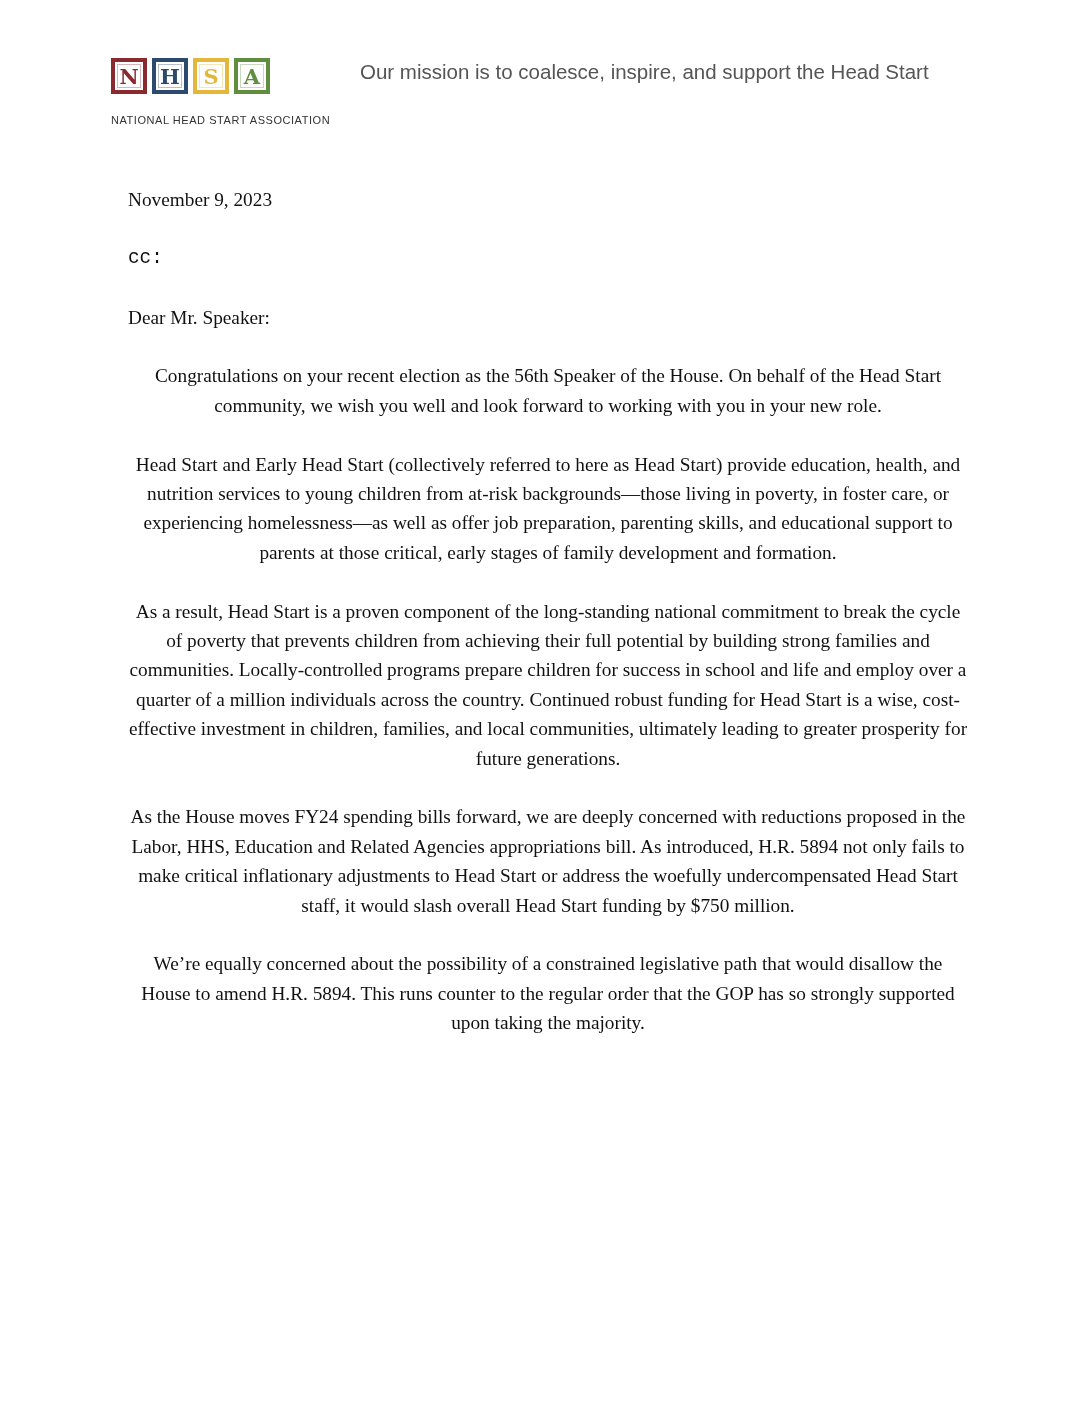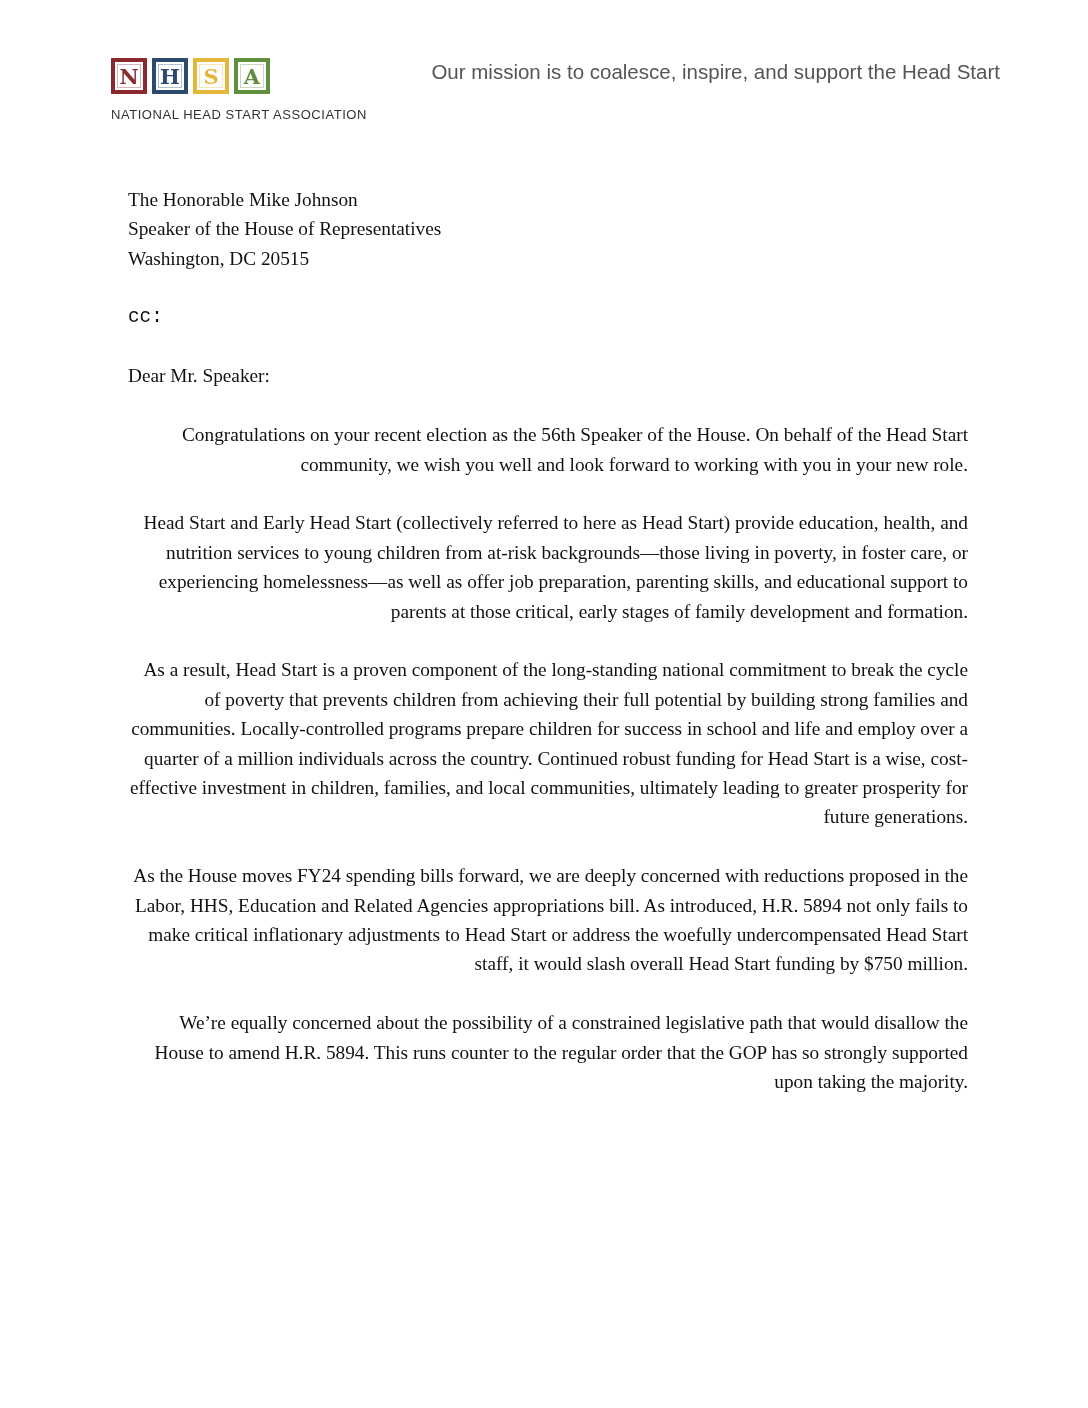--- a/index.html
+++ b/index.html
@@ -9,61 +9,56 @@
   .logo-box {
     width: 36px; height: 36px; border: 4px solid; box-sizing: border-box;
     display: flex; align-items: center; justify-content: center;
     font-family: "DejaVu Serif", serif; font-weight: bold; font-size: 21px;
     position: relative;
   }
   .logo-box::before {
     content: ""; position: absolute; inset: 2px; border: 1px solid; border-color: inherit; opacity: 0.35;
   }
   .logo-caption {
-    margin-top: 13px; font-family: "Liberation Sans", sans-serif; font-size: 13px;
+    margin-top: 20px; font-family: "Liberation Sans", sans-serif; font-size: 11px;
     letter-spacing: 0.55px; color: #333; white-space: nowrap;
   }
   .mission {
     position: absolute; left: 360px; top: 56px; width: 640px;
     font-family: "Liberation Sans", sans-serif; font-size: 20.5px; line-height: 32px;
     color: #555555;
-    text-align: right;
   }
   .letter {
     position: absolute; left: 128px; top: 185px; width: 840px;
     font-family: "Liberation Serif", serif; font-size: 19.3px; line-height: 29.4px; color: #111;
   }
   .letter p { margin: 0 0 29.4px 0; }
   .cc { display: flex; font-family: Liberation Mono, monospace; }
   .cc-label { width: 64px; flex: 0 0 64px; }
-  .justify { text-align: right; }
+  .justify { text-align: center; }
 </style>
 </head>
 <body>
 
 <div class="logo">
   <div class="logo-boxes">
     <div class="logo-box" style="border-color: rgb(139, 42, 46); color: rgb(139, 42, 46);">N</div>
     <div class="logo-box" style="border-color: rgb(44, 74, 110); color: rgb(44, 74, 110);">H</div>
     <div class="logo-box" style="border-color: rgb(227, 183, 58); color: rgb(227, 183, 58);">S</div>
     <div class="logo-box" style="border-color: rgb(95, 143, 62); color: rgb(95, 143, 62);">A</div>
   </div>
   <div class="logo-caption">NATIONAL HEAD START ASSOCIATION</div>
 </div>
 
 <div class="mission">
   <div>Our mission is to coalesce, inspire, and support the Head Start</div>
 </div>
 
 <div class="letter">
-  <p>
-    <span>The Honorable Mike Johnson</span><br>
-    <span>Speaker of the House of Representatives</span><br>
-    <span>Washington, DC 20515</span>
-  </p>
+  <p>November 9, 2023</p>
   <p class="cc">
     <span class="cc-label">cc:</span>
     <span>
       <br>
     </span>
   </p>
   <p>Dear Mr. Speaker:</p>
   <p class="justify">Congratulations on your recent election as the 56th Speaker of the House. On behalf of the Head Start community, we wish you well and look forward to working with you in your new role.</p>
   <p class="justify">Head Start and Early Head Start (collectively referred to here as Head Start) provide education, health, and nutrition services to young children from at-risk backgrounds—those living in poverty, in foster care, or experiencing homelessness—as well as offer job preparation, parenting skills, and educational support to parents at those critical, early stages of family development and formation.</p>
   <p class="justify">As a result, Head Start is a proven component of the long-standing national commitment to break the cycle of poverty that prevents children from achieving their full potential by building strong families and communities. Locally-controlled programs prepare children for success in school and life and employ over a quarter of a million individuals across the country. Continued robust funding for Head Start is a wise, cost-effective investment in children, families, and local communities, ultimately leading to greater prosperity for future generations.</p>

